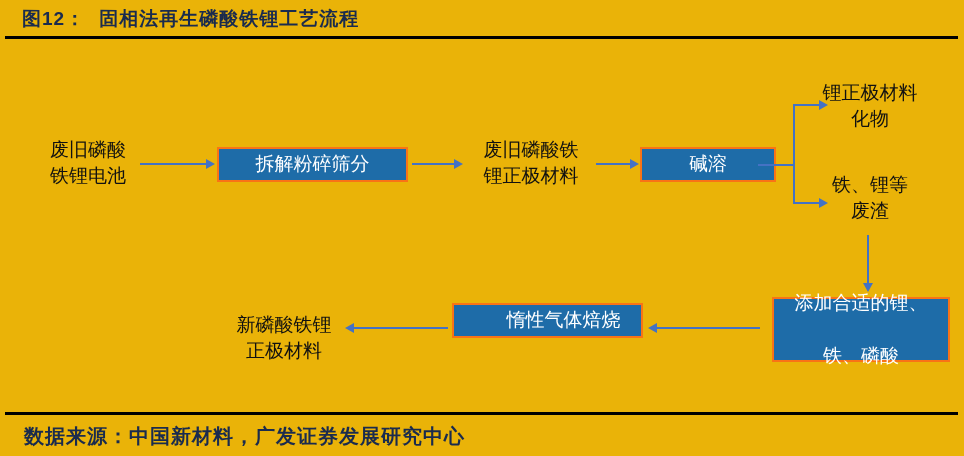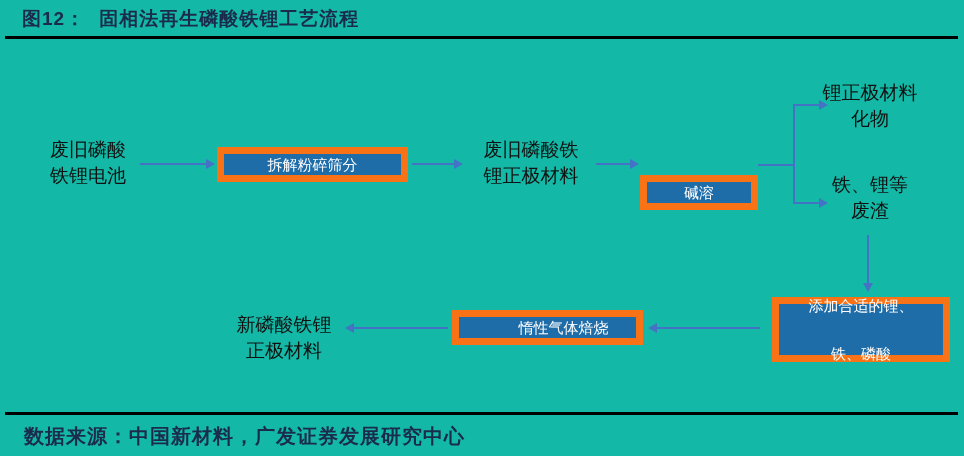--- a/index.html
+++ b/index.html
@@ -1,38 +1,38 @@
 <!DOCTYPE html>
 <html><head>
 <meta charset="utf-8">
 <style>
   html,body{margin:0;padding:0;background:#fff;}
   .page{
-    position:relative;width:964px;height:456px;background:#14b8a6;
+    position:relative;width:964px;height:456px;background:#eab308;
     font-family:"Liberation Sans", sans-serif;overflow:hidden;
   }
   .title{
     position:absolute;left:22px;top:6px;white-space:nowrap;
     font-weight:bold;font-size:19px;color:#1a2b4e;letter-spacing:1px;
   }
   .title-label{margin-right:14px;}
   .rule{position:absolute;left:5px;width:953px;height:3px;background:#000;}
   .rule-top{top:36px;}
   .rule-bottom{top:412px;}
   .source{
     position:absolute;left:24px;top:423px;white-space:nowrap;
     font-weight:bold;font-size:20px;color:#1a2b4e;letter-spacing:1px;
   }
   .flow-text{
     position:absolute;color:#111;font-size:19px;line-height:1.35;
     text-align:center;
   }
   .flow-box{
-    position:absolute;background:#1E6CA8;border:7px solid #f97316;
-    color:#fff;font-size:15px;line-height:1.3;text-align:center;
+    position:absolute;background:#1E6CA8;border:2px solid #f97316;
+    color:#fff;font-size:19px;line-height:1.3;text-align:center;
     display:flex;align-items:center;justify-content:center;flex-direction:column;
     box-sizing:border-box;
   }
   .arrow-h{position:absolute;height:2px;background:#4472C4;}
   .arrow-h.right::after{
     content:'';position:absolute;right:-9px;top:-4px;width:0;height:0;
     border-left:9px solid #4472C4;border-top:5px solid transparent;border-bottom:5px solid transparent;
   }
   .arrow-h.left::before{
     content:'';position:absolute;left:-9px;top:-4px;width:0;height:0;
@@ -70,21 +70,21 @@
 
   <div class="arrow-h right" style="left:412px;top:163px;width:42px;"></div>
 
   <div class="flow-text" style="left:458px;top:137px;width:146px;">
     <div>废旧磷酸铁</div>
     <div>锂正极材料</div>
   </div>
 
   <div class="arrow-h right" style="left:596px;top:163px;width:34px;"></div>
 
-  <div class="flow-box" style="left:640px;top:147px;width:118px;height:35px;margin-top:28px;">
+  <div class="flow-box" style="left:640px;top:147px;width:136px;height:35px;">
     <div>碱溶</div>
   </div>
 
   <div class="line-h" style="left:758px;top:164px;width:35px;"></div>
   <div class="line-v" style="left:793px;top:104px;height:100px;"></div>
   <div class="arrow-h right" style="left:793px;top:104px;width:26px;"></div>
   <div class="arrow-h right" style="left:793px;top:202px;width:26px;"></div>
 
   <div class="flow-text" style="left:808px;top:80px;width:124px;">
     <div>锂正极材料</div>
@@ -98,21 +98,21 @@
 
   <div class="arrow-v down" style="left:867px;top:235px;height:48px;"></div>
 
   <div class="flow-box" style="left:772px;top:297px;width:178px;height:65px;gap:28px;">
     <div>添加合适的锂、</div>
     <div>铁、磷酸</div>
   </div>
 
   <div class="arrow-h left" style="left:657px;top:327px;width:103px;"></div>
 
-  <div class="flow-box" style="left:452px;top:310px;width:191px;height:35px;padding-left:32px;">
+  <div class="flow-box" style="left:452px;top:303px;width:191px;height:35px;padding-left:32px;">
     <div>惰性气体焙烧</div>
   </div>
 
   <div class="arrow-h left" style="left:354px;top:327px;width:94px;"></div>
 
   <div class="flow-text" style="left:220px;top:312px;width:128px;">
     <div>新磷酸铁锂</div>
     <div>正极材料</div>
   </div>
 

